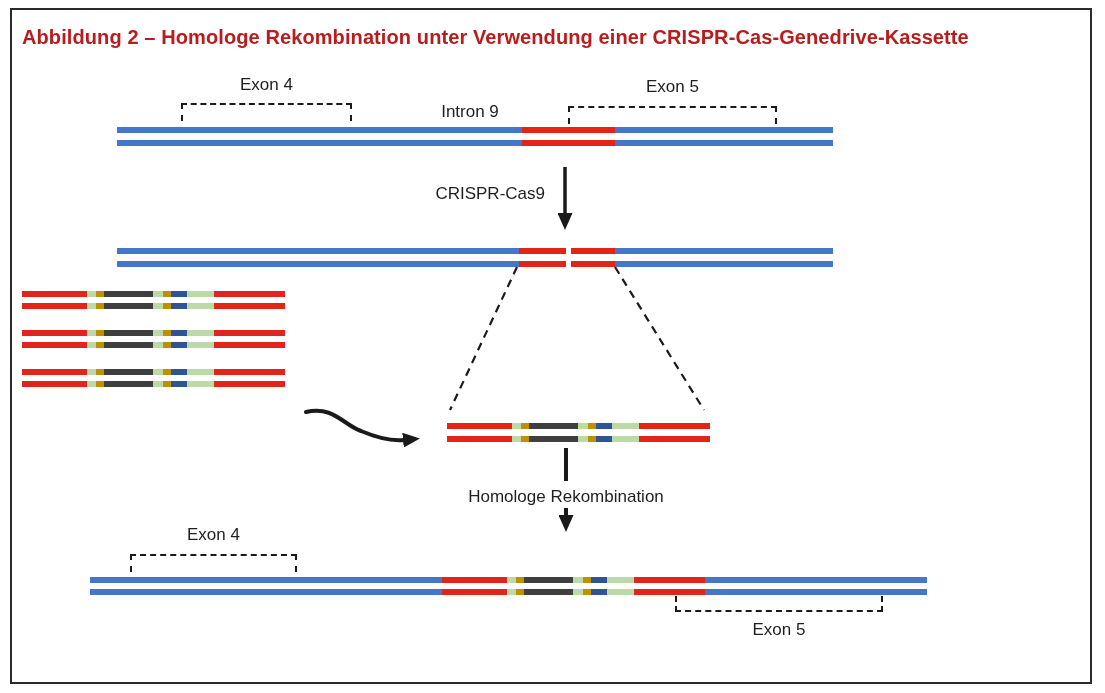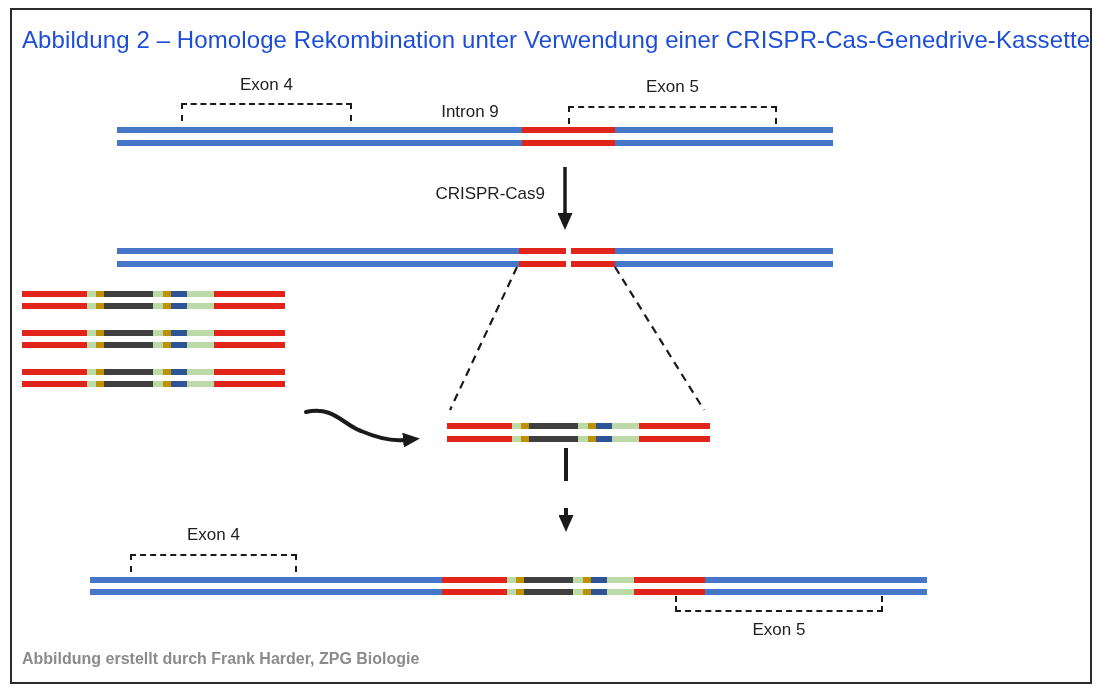--- a/index.html
+++ b/index.html
@@ -1,20 +1,20 @@
 <!DOCTYPE html>
 <html><head>
 <meta charset="utf-8">
 <style>
   html,body{margin:0;padding:0;background:#ffffff;}
   .page{position:relative;width:1105px;height:693px;background:#ffffff;overflow:hidden;
         font-family:"Liberation Sans",sans-serif;}
   .figure-border{position:absolute;left:10px;top:8px;width:1078px;height:672px;
         border:2px solid #2b2b2b;background:#ffffff;}
-  .title{position:absolute;left:22px;top:26px;font-size:24px;font-weight:normal;color:#1d4ed8;
+  .title{position:absolute;left:22px;top:26px;font-size:20px;font-weight:bold;color:#b91c1c;
         letter-spacing:0.1px;white-space:nowrap;}
   .credit{position:absolute;left:22px;top:650px;font-size:16px;font-weight:bold;color:#8b8b8b;}
   .lbl{position:absolute;font-size:17px;color:#1f1f1f;text-align:center;}
   .lbl.right{text-align:right;}
   .bracket-down{position:absolute;border:2px dashed #1a1a1a;border-bottom:none;}
   .bracket-up{position:absolute;border:2px dashed #1a1a1a;border-top:none;}
   .dsdna{position:absolute;}
   .strand-row{display:flex;}
   .svg-overlay{position:absolute;left:0;top:0;pointer-events:none;}
 </style>
@@ -181,20 +181,21 @@
         <div style="width: 10px; flex: 0 0 10px; background: rgb(188, 217, 168);"></div>
         <div style="width: 8px; flex: 0 0 8px; background: rgb(191, 144, 0);"></div>
         <div style="width: 16px; flex: 0 0 16px; background: rgb(47, 84, 150);"></div>
         <div style="width: 27px; flex: 0 0 27px; background: rgb(188, 217, 168);"></div>
         <div style="width: 71px; flex: 0 0 71px; background: rgb(225, 37, 27);"></div>
         <div style="width: 222px; flex: 0 0 222px; background: rgb(70, 118, 200);"></div>
       </div>
     </div>
 
   <div class="lbl right" style="left:415px;top:184px;width:130px;">CRISPR-Cas9</div>
+  <div class="lbl" style="left:435px;top:487px;width:262px;">Homologe Rekombination</div>
 
   <div class="lbl" style="left:130px;top:525px;width:167px;">Exon 4</div>
   <div class="bracket-down" style="left:130px;top:554px;width:163px;height:16px;"></div>
 
   <div class="bracket-up" style="left:675px;top:596px;width:204px;height:14px;"></div>
   <div class="lbl" style="left:675px;top:620px;width:208px;">Exon 5</div>
 
   <svg class="svg-overlay" width="1105" height="693">
     <defs>
       <marker id="ah" markerUnits="userSpaceOnUse" markerWidth="18" markerHeight="15" refX="1" refY="7.5" orient="auto">
@@ -202,14 +203,13 @@
       </marker>
     </defs>
     <line x1="565" y1="167" x2="565" y2="214" stroke="#1a1a1a" stroke-width="3.5" marker-end="url(#ah)"></line>
     <line x1="517" y1="267" x2="450" y2="410" stroke="#1a1a1a" stroke-width="2.2" stroke-dasharray="8 6"></line>
     <line x1="615" y1="267" x2="704" y2="410" stroke="#1a1a1a" stroke-width="2.2" stroke-dasharray="8 6"></line>
     <path d="M306,412 C334,406 342,424 361,431 C380,439 394,441 404,440" fill="none" stroke="#1a1a1a" stroke-width="4" stroke-linecap="round" marker-end="url(#ah)"></path>
     <line x1="566" y1="448" x2="566" y2="481" stroke="#1a1a1a" stroke-width="4"></line>
     <line x1="566" y1="508" x2="566" y2="516" stroke="#1a1a1a" stroke-width="4" marker-end="url(#ah)"></line>
   </svg>
 
-  <div class="credit">Abbildung erstellt durch Frank Harder, ZPG Biologie</div>
 </div>
 
 </body></html>

